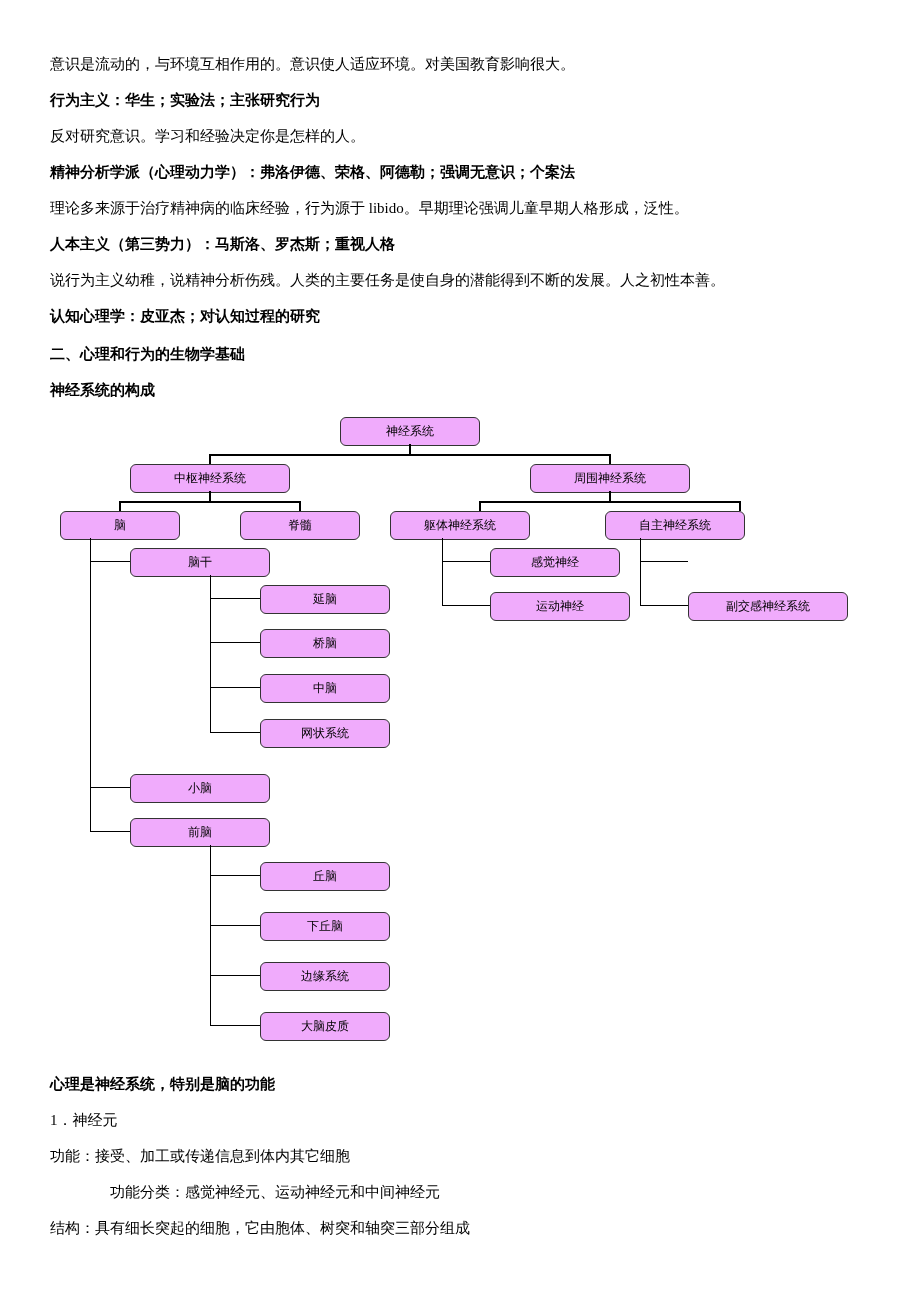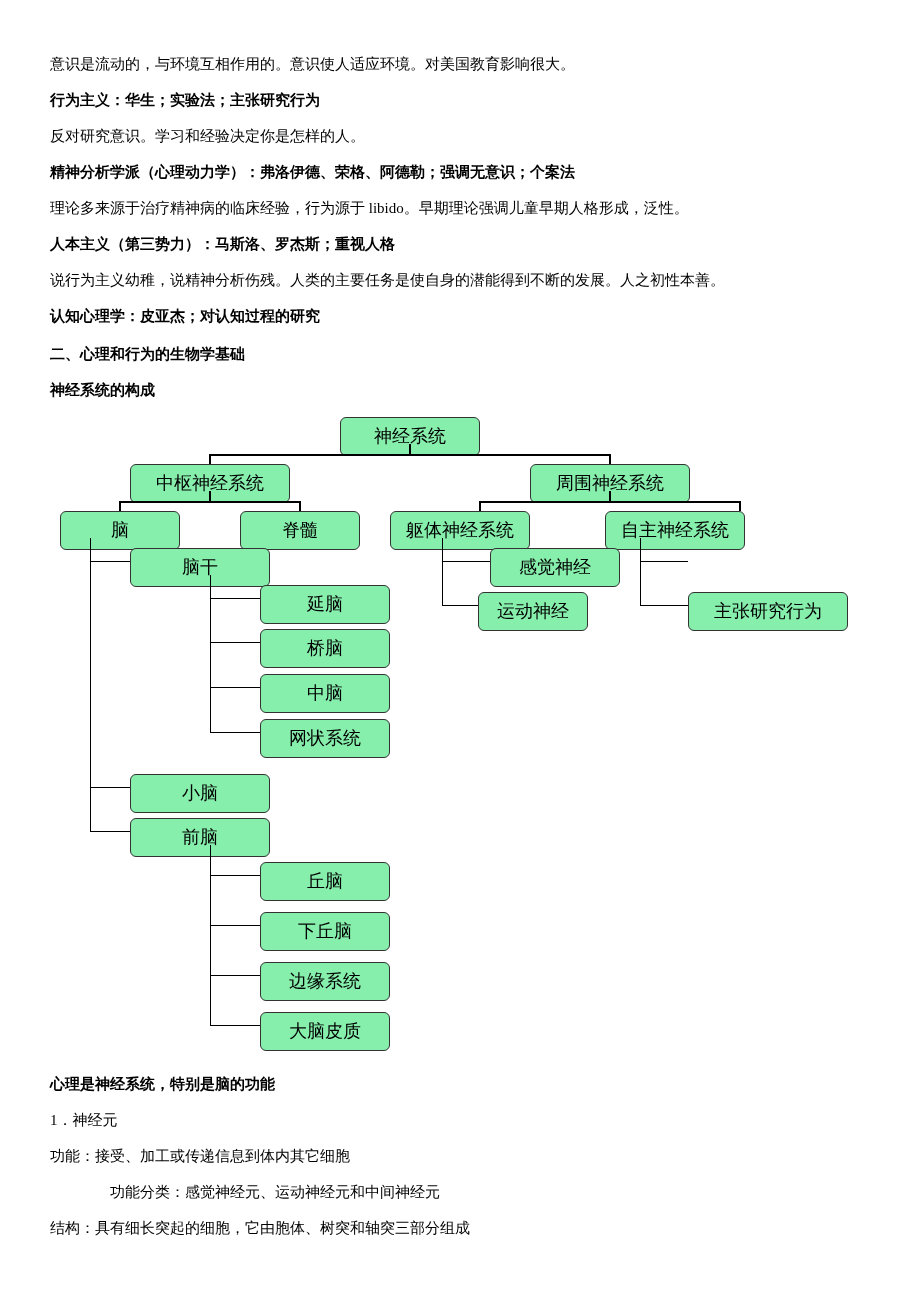--- a/index.html
+++ b/index.html
@@ -23,25 +23,25 @@
       padding-left: 60px;
     }
     .diagram {
       position: relative;
       width: 810px;
       height: 640px;
       margin: 15px 0 15px 0;
     }
     .node {
       position: absolute;
-      background: #86efac;
+      background: #f0abfc;
       border: 1px solid #333;
       border-radius: 6px;
       text-align: center;
-      font-size: 18px;
+      font-size: 12px;
       padding: 4px 0;
       box-sizing: border-box;
     }
     .hline {
       position: absolute;
       height: 2px;
       background: #000;
     }
     .vline {
       position: absolute;
@@ -125,26 +125,26 @@
   <div class="node" style="left:210px;top:495px;width:130px">下丘脑</div>
   <div class="thinline h" style="left:160px;top:558px;width:50px"></div>
   <div class="node" style="left:210px;top:545px;width:130px">边缘系统</div>
   <div class="thinline h" style="left:160px;top:608px;width:50px"></div>
   <div class="node" style="left:210px;top:595px;width:130px">大脑皮质</div>
 
   <div class="thinline v" style="left:392px;top:121px;height:67px"></div>
   <div class="thinline h" style="left:392px;top:144px;width:48px"></div>
   <div class="node" style="left:440px;top:131px;width:130px">感觉神经</div>
   <div class="thinline h" style="left:392px;top:188px;width:48px"></div>
-  <div class="node" style="left:428px;top:175px;width:110px">运动神经</div>
+  <div class="node" style="left:440px;top:175px;width:140px">运动神经</div>
 
   <div class="thinline v" style="left:590px;top:121px;height:67px"></div>
   <div class="thinline h" style="left:590px;top:144px;width:48px"></div>
   <div class="thinline h" style="left:590px;top:188px;width:48px"></div>
-  <div class="node" style="left:638px;top:175px;width:160px">主张研究行为</div>
+  <div class="node" style="left:638px;top:175px;width:160px">副交感神经系统</div>
 
 </div>
 
 <div class="para bold">心理是神经系统，特别是脑的功能</div>
 <div class="para">1．神经元</div>
 <div class="para">功能：接受、加工或传递信息到体内其它细胞</div>
 <div class="para indent">功能分类：感觉神经元、运动神经元和中间神经元</div>
 <div class="para">结构：具有细长突起的细胞，它由胞体、树突和轴突三部分组成</div>
 
 </body></html>

